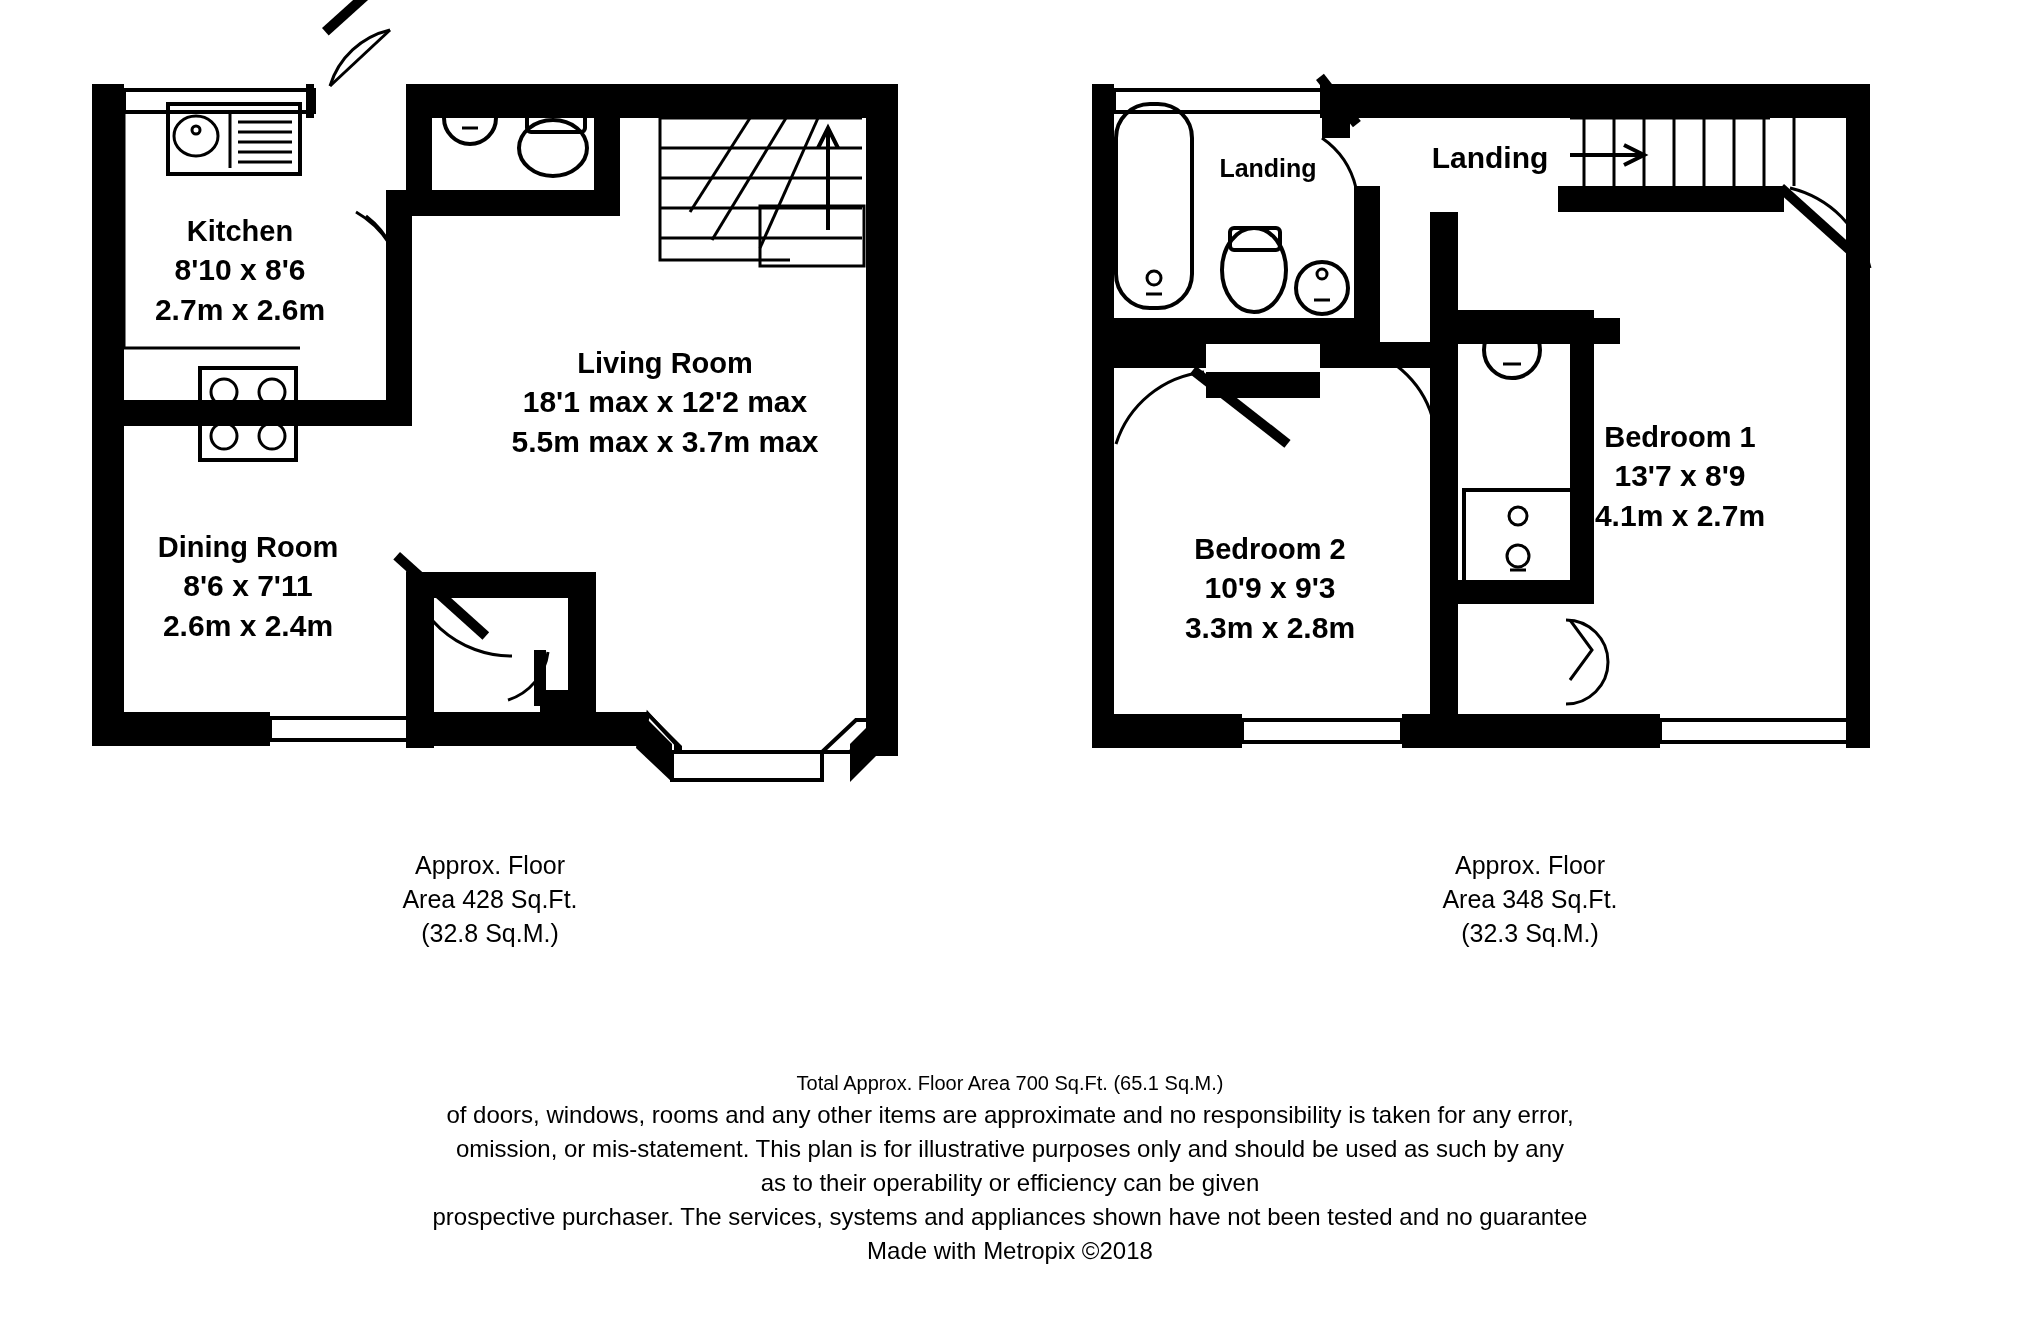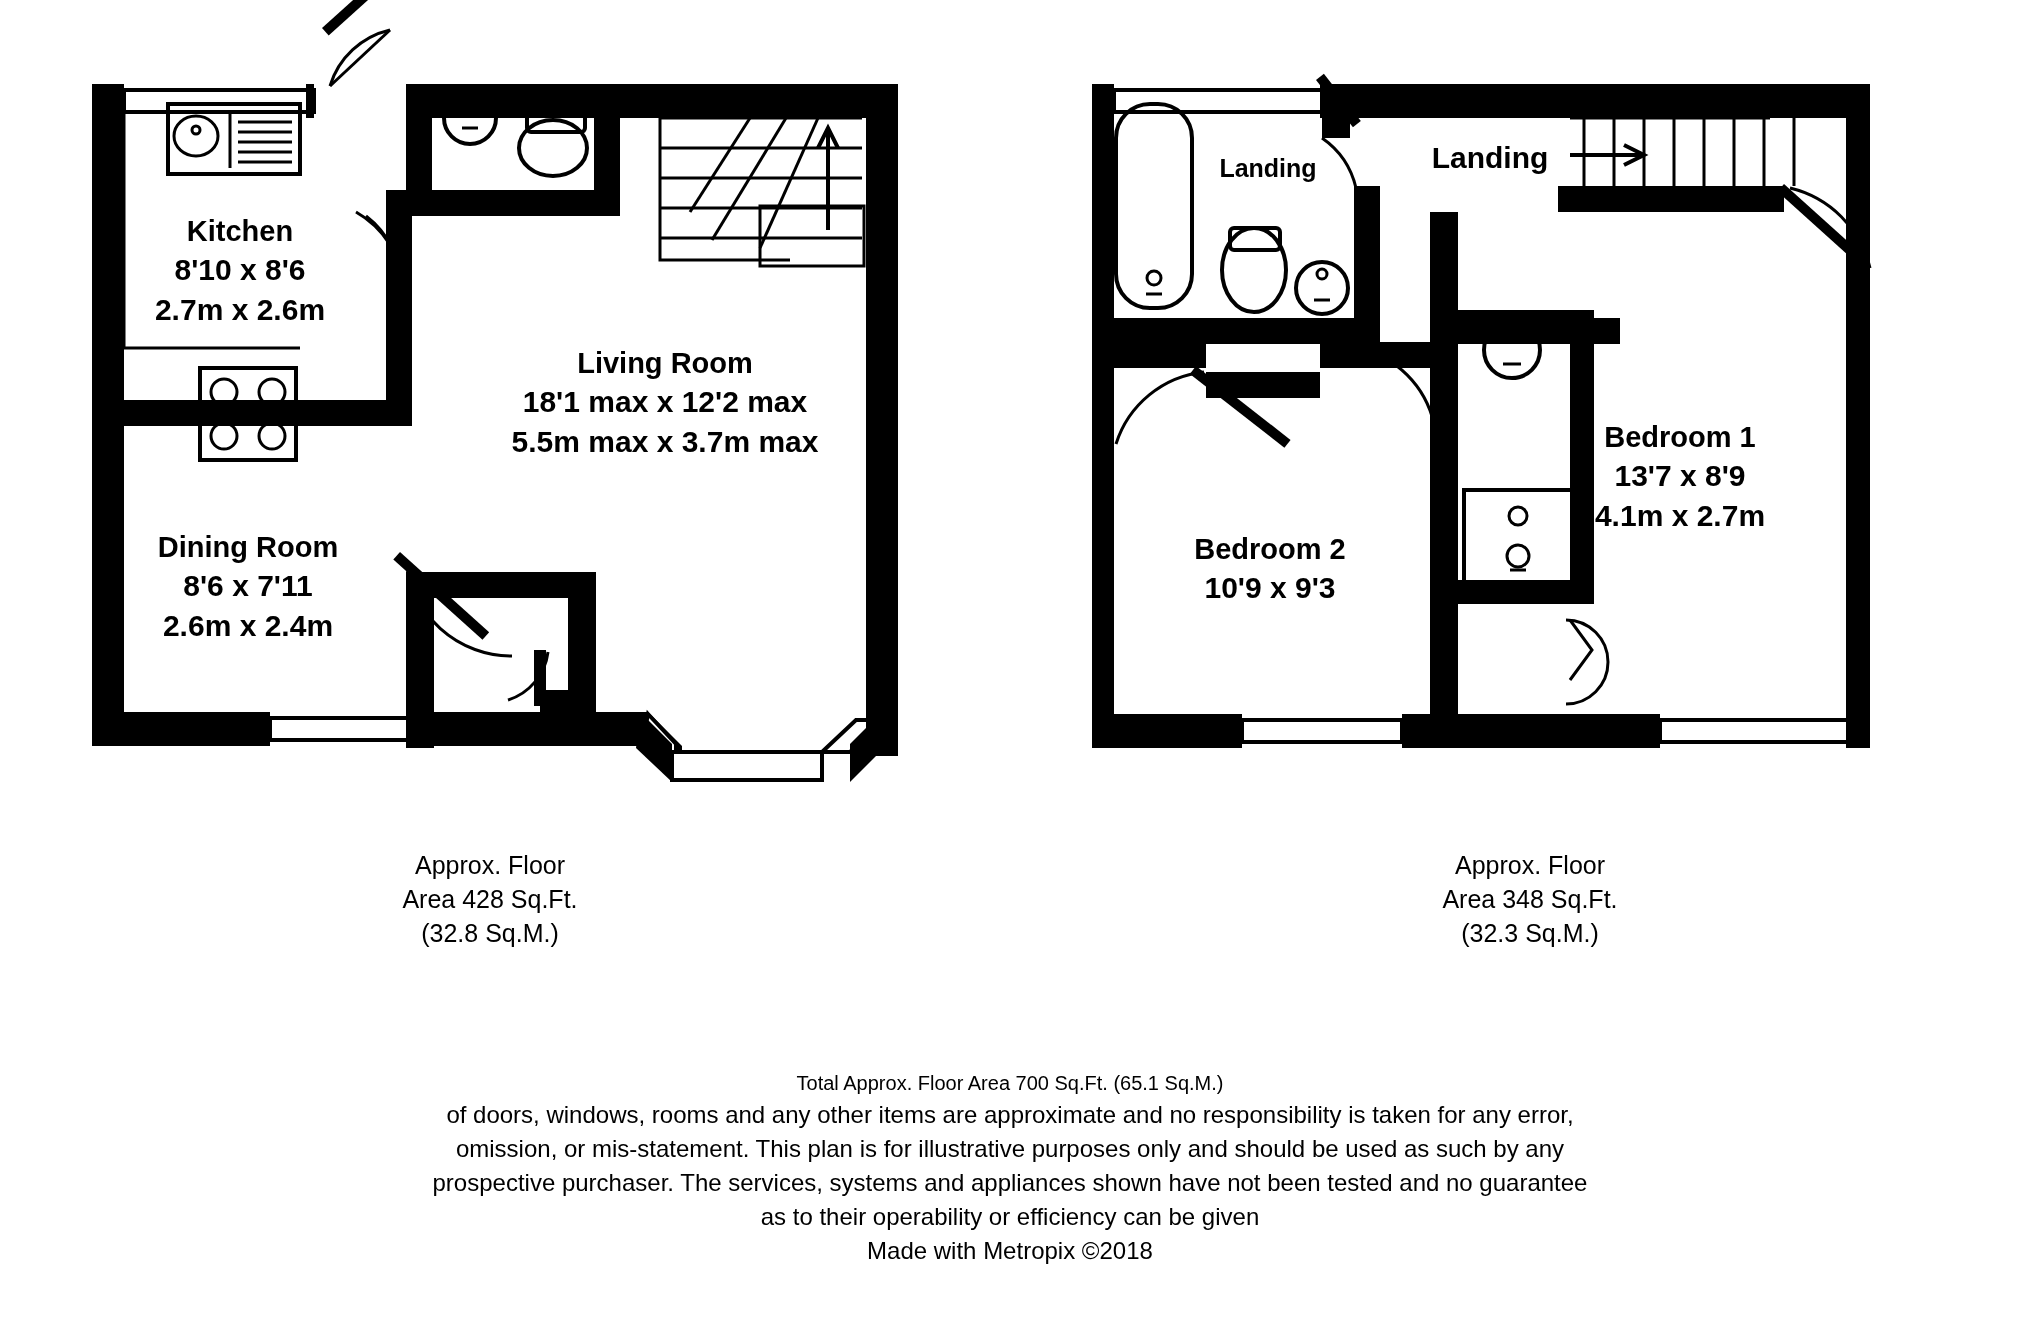--- a/index.html
+++ b/index.html
@@ -332,34 +332,35 @@
 
 <div class="room-block" style="left:1500px; top:418px; width:360px;">
   <div class="nm">Bedroom 1</div>
   <div class="d1">13'7 x 8'9</div>
   <div class="d2">4.1m x 2.7m</div>
 </div>
 
 <div class="room-block" style="left:1110px; top:530px; width:320px;">
   <div class="nm">Bedroom 2</div>
   <div class="d1">10'9 x 9'3</div>
+  <div class="d2">3.3m x 2.8m</div>
 </div>
 
 <div class="floor-caption" style="left:290px; top:848px; width:400px;">
   <div>Approx. Floor</div>
   <div>Area 428 Sq.Ft.</div>
   <div>(32.8 Sq.M.)</div>
 </div>
 
 <div class="floor-caption" style="left:1330px; top:848px; width:400px;">
   <div>Approx. Floor</div>
   <div>Area 348 Sq.Ft.</div>
   <div>(32.3 Sq.M.)</div>
 </div>
 
 <div class="footer" style="top:1068px;">
   <div class="total">Total Approx. Floor Area 700 Sq.Ft. (65.1 Sq.M.)</div>
   <div class="disc">of doors, windows, rooms and any other items are approximate and no responsibility is taken for any error,</div>
   <div class="disc">omission, or mis-statement. This plan is for illustrative purposes only and should be used as such by any</div>
+  <div class="disc">as to their operability or efficiency can be given</div>
   <div class="disc">prospective purchaser. The services, systems and appliances shown have not been tested and no guarantee</div>
-  <div class="disc">as to their operability or efficiency can be given</div>
   <div class="made">Made with Metropix ©2018</div>
 </div>
 
 </body></html>

